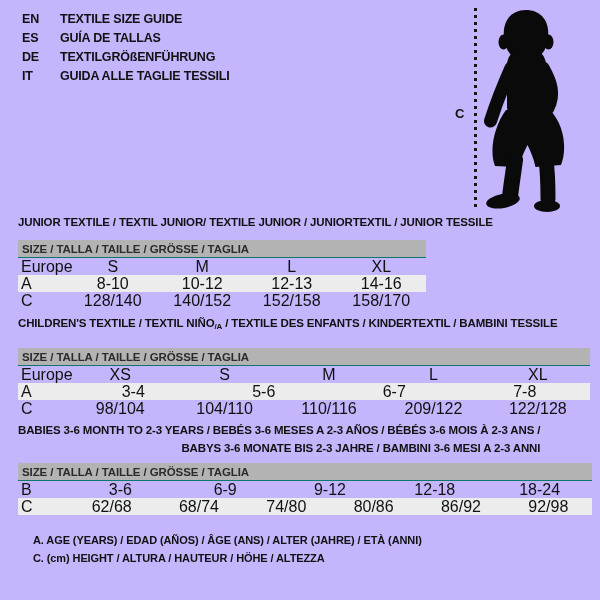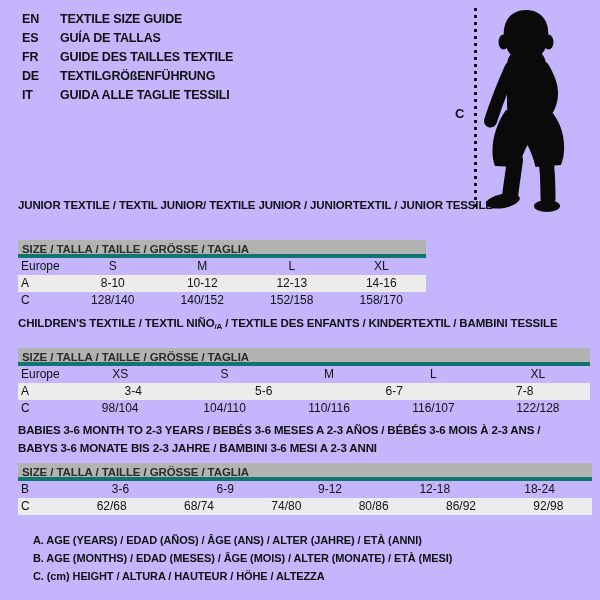--- a/index.html
+++ b/index.html
@@ -21,47 +21,43 @@
   .measure-line{position:absolute;left:474px;top:8px;width:3px;height:201px;
     background:repeating-linear-gradient(to bottom,#161616 0 3px,transparent 3px 7px);}
   .measure-label{position:absolute;left:455px;top:106px;font-size:13px;font-weight:bold;}
   .baby-svg{position:absolute;left:484px;top:4px;}
   
   .tbl-title{position:absolute;left:18px;font-size:11.5px;font-weight:bold;letter-spacing:-0.15px;white-space:nowrap;}
   .tbl-title .subscript{font-size:8px;vertical-align:-2px;}
   .tbl-title.two-line span{display:block;line-height:18px;}
   .sizetable{position:absolute;left:18px;}
   .size-band{height:18px;line-height:18px;background:var(--band-bg);color:#2b2b2b;
-    font-size:11.5px;font-weight:bold;padding-left:4px;border-bottom:4px solid #0f766e;
+    font-size:11.5px;font-weight:bold;padding-left:4px;border-bottom:1px solid #0f766e;
     box-sizing:border-box;letter-spacing:-0.1px;}
-  .trow{display:flex;height:17px;line-height:17px;font-size:12px;}
+  .trow{display:flex;height:17px;line-height:17px;font-size:16px;}
   .trow.shaded{background:var(--row-shaded);}
   .tlabel{width:50px;padding-left:3px;box-sizing:border-box;}
   .tcell{flex:1;text-align:center;}
   
   .footnotes{position:absolute;left:33px;top:531px;font-size:11px;font-weight:bold;
     line-height:18px;letter-spacing:-0.1px;white-space:nowrap;}
 </style>
 </head>
 <body>
 
 <div id="page">
 
   <div class="lang-list">
     <div class="lang-row">
       <span class="lang-code">EN</span>
       <span class="lang-label">TEXTILE SIZE GUIDE</span>
     </div>
     <div class="lang-row">
       <span class="lang-code">ES</span>
       <span class="lang-label">GUÍA DE TALLAS</span>
-    </div>
-    <div class="lang-row">
-      <span class="lang-code">FR</span>
-      <span class="lang-label">GUIDE DES TAILLES TEXTILE</span>
     </div>
     <div class="lang-row">
       <span class="lang-code">DE</span>
       <span class="lang-label">TEXTILGRÖßENFÜHRUNG</span>
     </div>
     <div class="lang-row">
       <span class="lang-code">IT</span>
       <span class="lang-label">GUIDA ALLE TAGLIE TESSILI</span>
     </div>
   </div>
@@ -77,21 +73,21 @@
       <path d="M27,64 C19,82 12,100 6.5,117" fill="none" stroke-width="13" stroke-linecap="round"></path>
       <path d="M59,64 C67,78 71,90 64,104" fill="none" stroke-width="13" stroke-linecap="round"></path>
       <path d="M22,106 C10,122 5,147 11,162 L35,163 C38,152 41,146 43.5,141 C46.5,147 49.5,154 51.5,163 L77,161 C83,146 81,122 66,106 Z" stroke="none"></path>
       <path d="M31,156 C29,171 27,183 26,193" fill="none" stroke-width="16" stroke-linecap="round"></path>
       <path d="M62,156 C64,171 64,184 64,195" fill="none" stroke-width="15" stroke-linecap="round"></path>
       <ellipse cx="19" cy="197" rx="17" ry="7" transform="rotate(-10 19 197)" stroke="none"></ellipse>
       <ellipse cx="63" cy="202" rx="13" ry="6" stroke="none"></ellipse>
     </g>
   </svg>
 
-  <div class="tbl-title" style="top:199px;">
+  <div class="tbl-title" style="top:216px;">
     <span>JUNIOR TEXTILE / TEXTIL JUNIOR/ TEXTILE JUNIOR / JUNIORTEXTIL / JUNIOR TESSILE</span>
   </div>
   <div class="sizetable" style="top:240px;width:408px;">
     <div class="size-band">SIZE / TALLA / TAILLE / GRÖSSE / TAGLIA</div>
     <div>
         <div class="trow">
           <div class="tlabel">Europe</div>
           <div class="tcell">S</div>
           <div class="tcell">M</div>
           <div class="tcell">L</div>
@@ -133,27 +129,27 @@
           <div class="tcell">3-4</div>
           <div class="tcell">5-6</div>
           <div class="tcell">6-7</div>
           <div class="tcell">7-8</div>
         </div>
         <div class="trow">
           <div class="tlabel">C</div>
           <div class="tcell">98/104</div>
           <div class="tcell">104/110</div>
           <div class="tcell">110/116</div>
-          <div class="tcell">116/107</div>
+          <div class="tcell">209/122</div>
           <div class="tcell">122/128</div>
         </div>
       </div>
   </div>
 
-  <div class="tbl-title two-line" style="top:421px;">
+  <div class="tbl-title two-line" style="top:421px;text-align:right;">
     <span>BABIES 3-6 MONTH TO 2-3 YEARS / BEBÉS 3-6 MESES A 2-3 AÑOS / BÉBÉS 3-6 MOIS À 2-3 ANS /</span>
     <span>BABYS 3-6 MONATE BIS 2-3 JAHRE / BAMBINI 3-6 MESI A 2-3 ANNI</span>
   </div>
   <div class="sizetable" style="top:463px;width:574px;">
     <div class="size-band">SIZE / TALLA / TAILLE / GRÖSSE / TAGLIA</div>
     <div>
         <div class="trow">
           <div class="tlabel">B</div>
           <div class="tcell">3-6</div>
           <div class="tcell">6-9</div>
@@ -168,17 +164,16 @@
           <div class="tcell">74/80</div>
           <div class="tcell">80/86</div>
           <div class="tcell">86/92</div>
           <div class="tcell">92/98</div>
         </div>
       </div>
   </div>
 
   <div class="footnotes">
     <div>A. AGE (YEARS) / EDAD (AÑOS) / ÂGE (ANS) / ALTER (JAHRE) / ETÀ (ANNI)</div>
-    <div>B. AGE (MONTHS) / EDAD (MESES) / ÂGE (MOIS) / ALTER (MONATE) / ETÀ (MESI)</div>
     <div>C. (cm) HEIGHT / ALTURA / HAUTEUR / HÖHE / ALTEZZA</div>
   </div>
 
 </div>
 
 </body></html>

